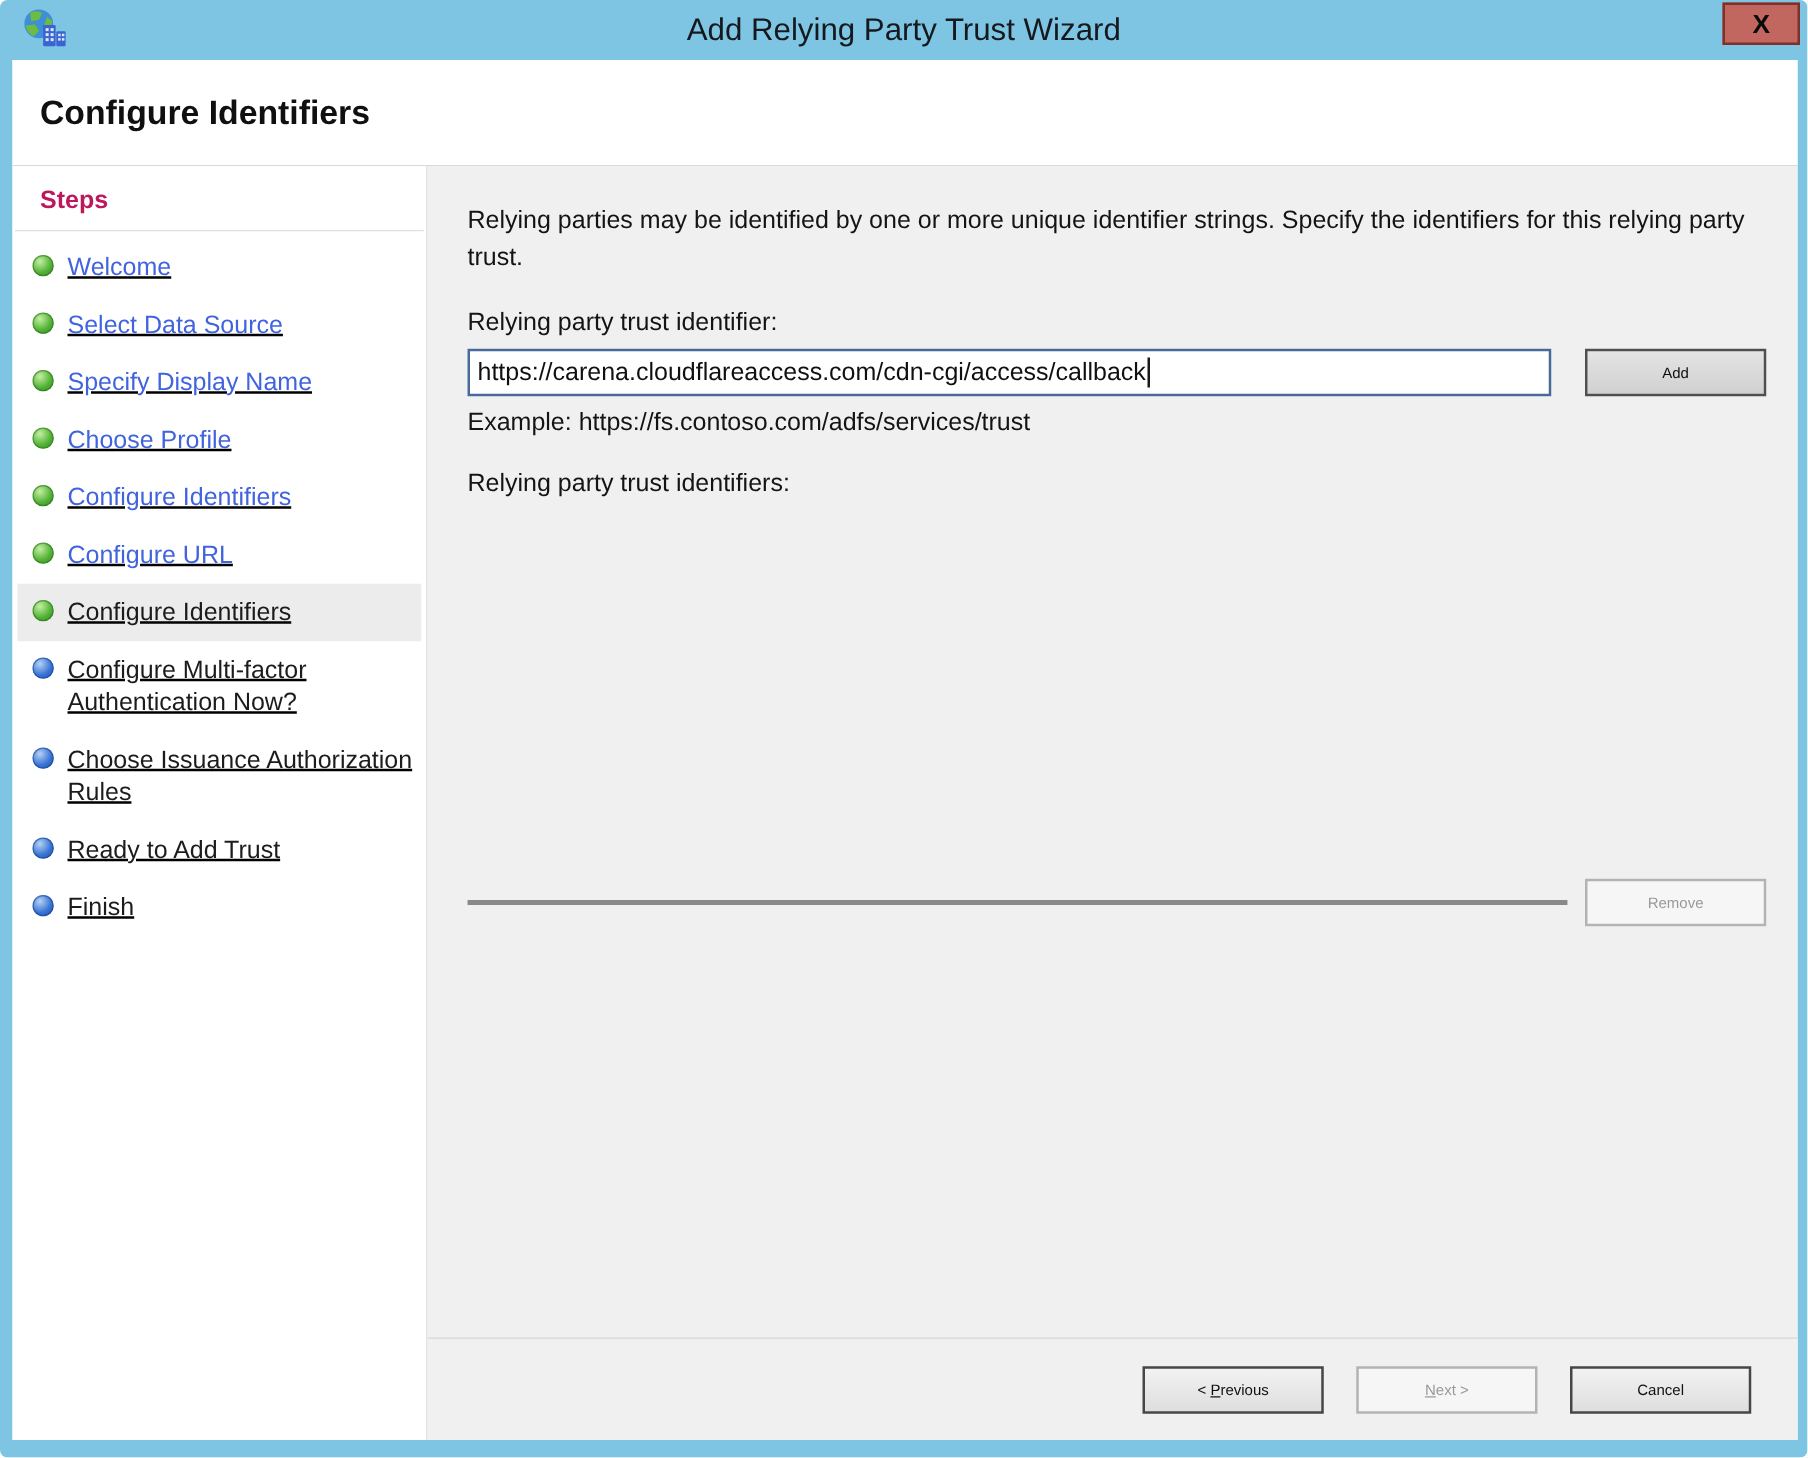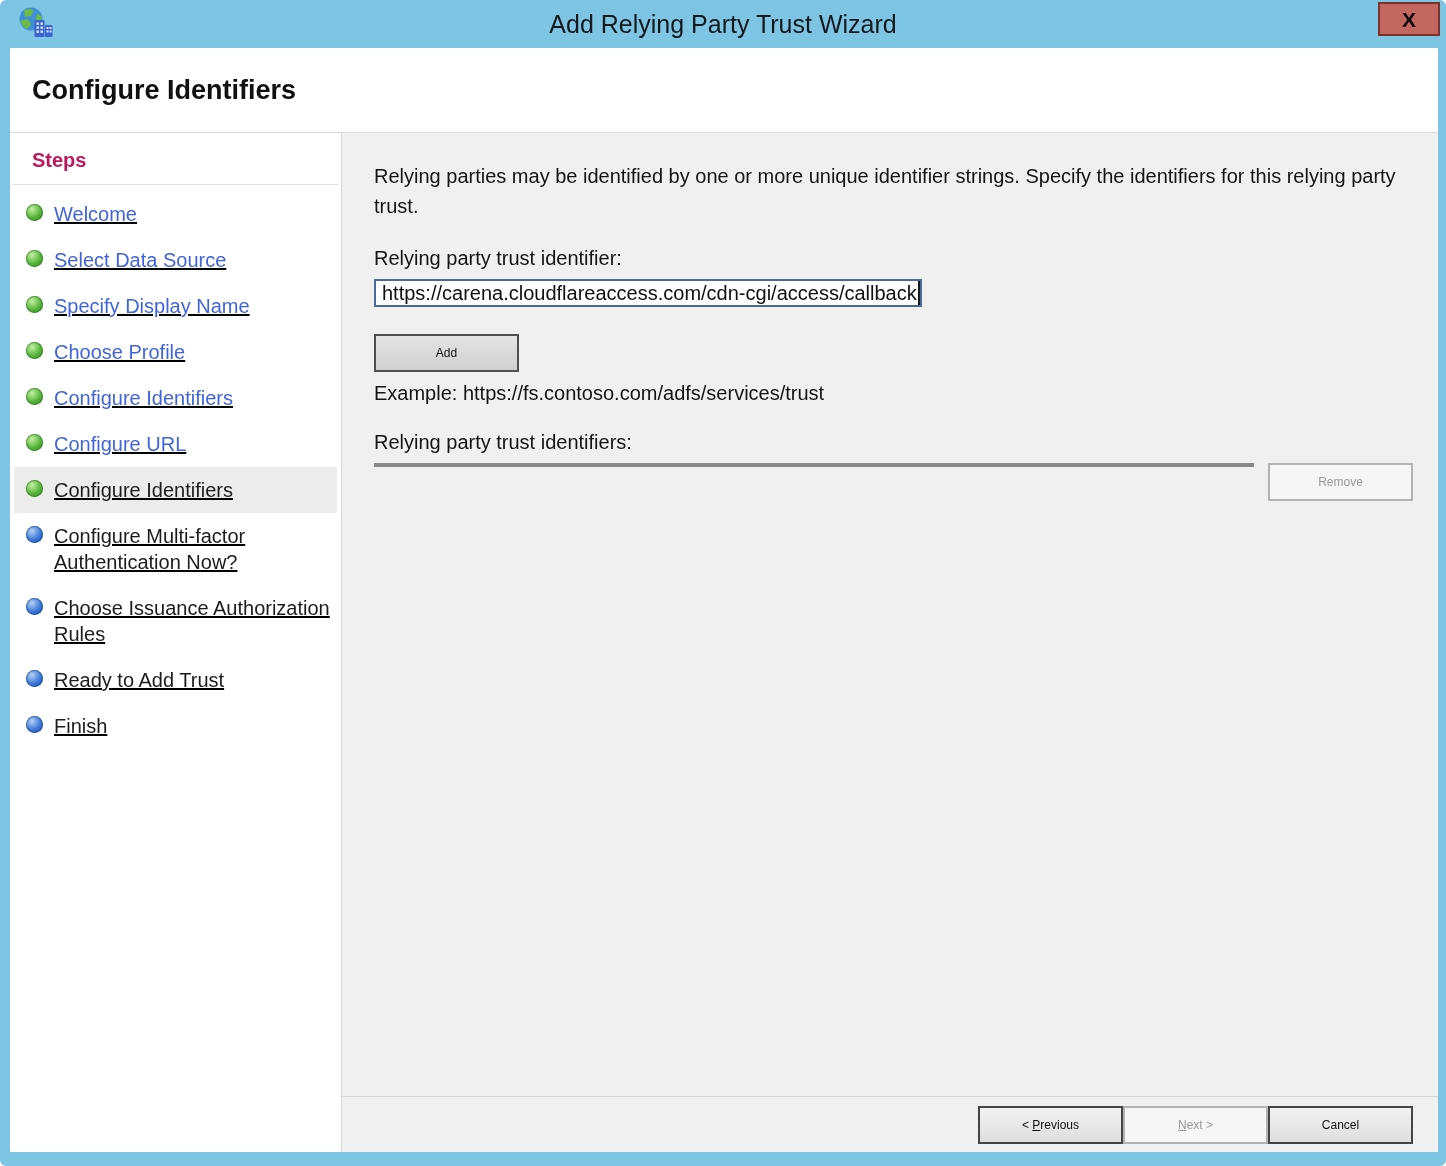--- a/index.html
+++ b/index.html
@@ -66,49 +66,49 @@
   .step-label { font-size:20px; line-height:26px; color:#1c1c1c; }
   .step-label.link { color:#4164de; }
 
   
   .content { flex:1; min-width:0; background:#f0f0f0; display:flex; flex-direction:column; }
   .content-body { flex:1; min-height:0; padding:28px 25px 0 32px; display:flex; flex-direction:column; }
 
   .intro { margin:0 0 26px 0; max-width:1040px; font-size:20px; line-height:30px; color:#141414; }
   .field-label { font-size:20px; color:#141414; margin-bottom:9px; }
 
-  .ctl-row { display:flex; gap:27px; align-items:flex-start;flex-direction:column; }
+  .ctl-row { display:flex; gap:27px; align-items:flex-start; }
   .textbox {
     flex:1; height:38px; background:#ffffff;
     border:2px solid #48699a;
     display:flex; align-items:center; padding-left:6px; overflow:hidden;
   }
   .tb-text { font-size:20px; color:#101010; white-space:nowrap; }
   .caret { flex:none; width:2px; height:24px; background:#1a1a1a; margin-left:1px; }
 
   .btn {
     flex:none; width:145px; height:38px;
     font-family:inherit; font-size:12px; color:#101010;
     background:linear-gradient(#f2f2f2,#dedede);
     border:2px solid #464646; padding:0; cursor:default;
   }
   .btn.gray { background:linear-gradient(#e4e4e4,#d0d0d0); border-color:#4f4f4f; }
   .btn.disabled { background:#f6f6f6; border:2px solid #b3b3b3; color:#9a9a9a; }
 
   .example { margin:10px 0 26px 0; font-size:20px; color:#141414; }
 
-  .list-row { flex:1; min-height:0; display:flex; gap:14px; align-items:flex-start; margin-bottom:35px; }
+  .list-row { flex:1; min-height:0; display:flex; gap:14px; align-items:center; margin-bottom:35px; }
   .listbox { flex:1; background:#ffffff; border:2px solid #898989; }
 
   
   .footer {
-    flex:none; height:56px; background:#f0f0f0;
+    flex:none; height:82px; background:#f0f0f0;
     border-top:1px solid #d6d6d6;
     display:flex; align-items:center; justify-content:flex-end;
-    gap:0; padding-right:25px;
+    gap:26px; padding-right:37px;
   }
   .ak { text-decoration:underline; }
 </style>
 </head>
 <body>
 
 <div class="window">
 
   <div class="titlebar">
     <span class="app-icon">

